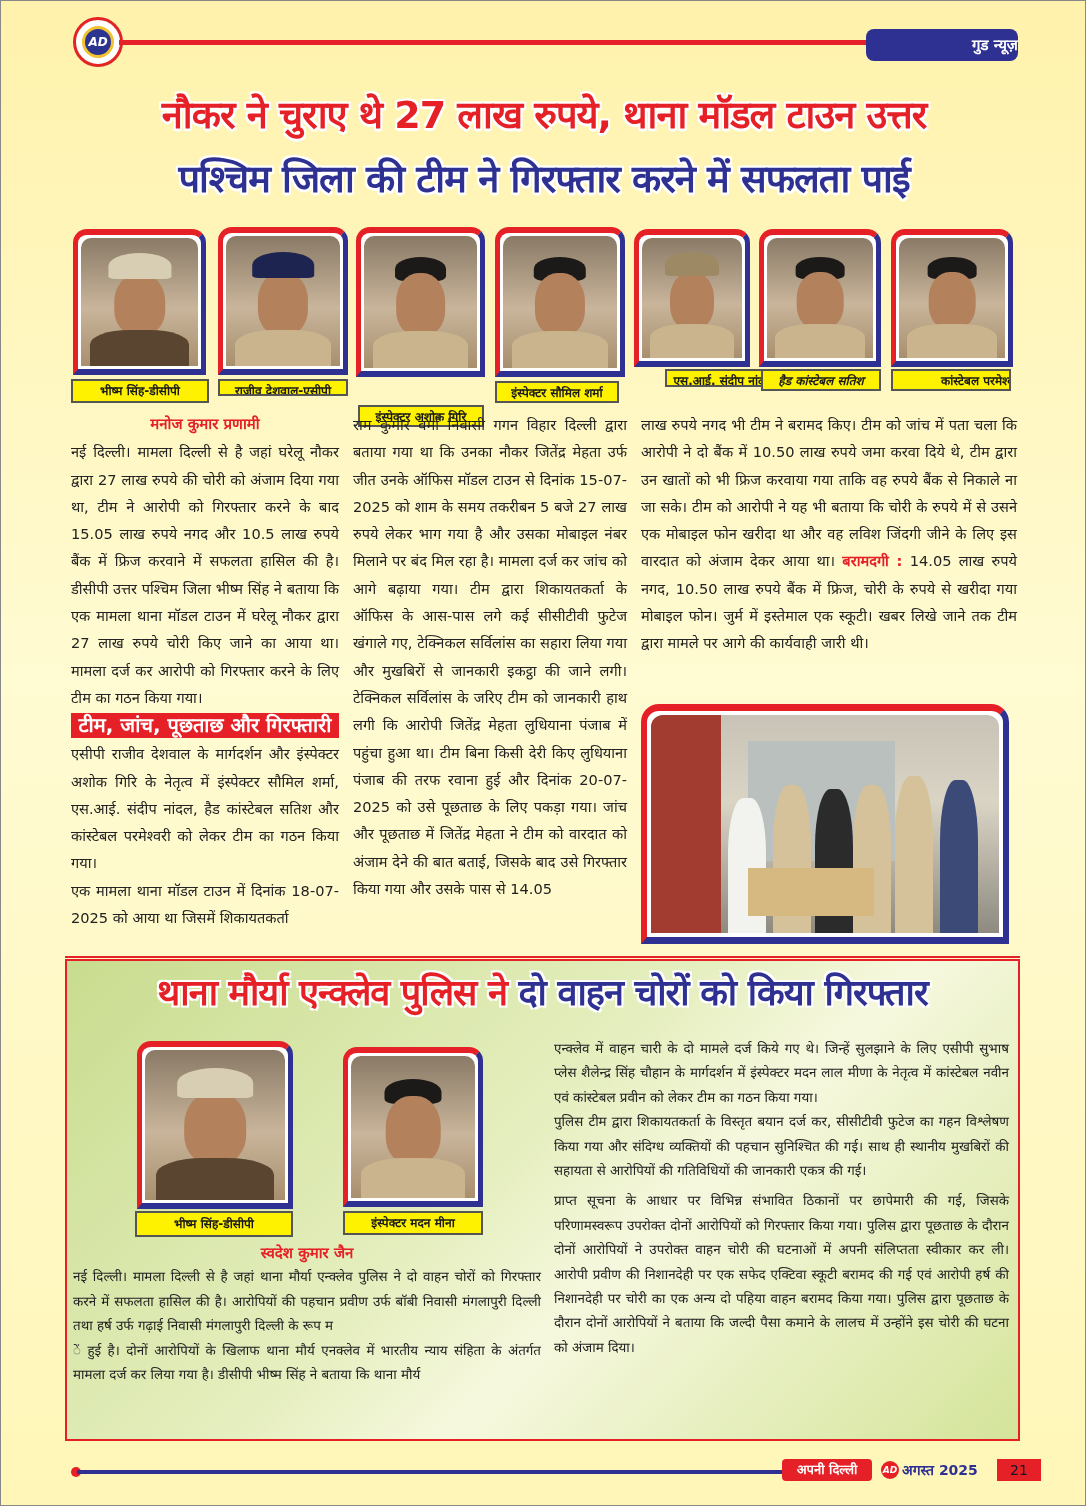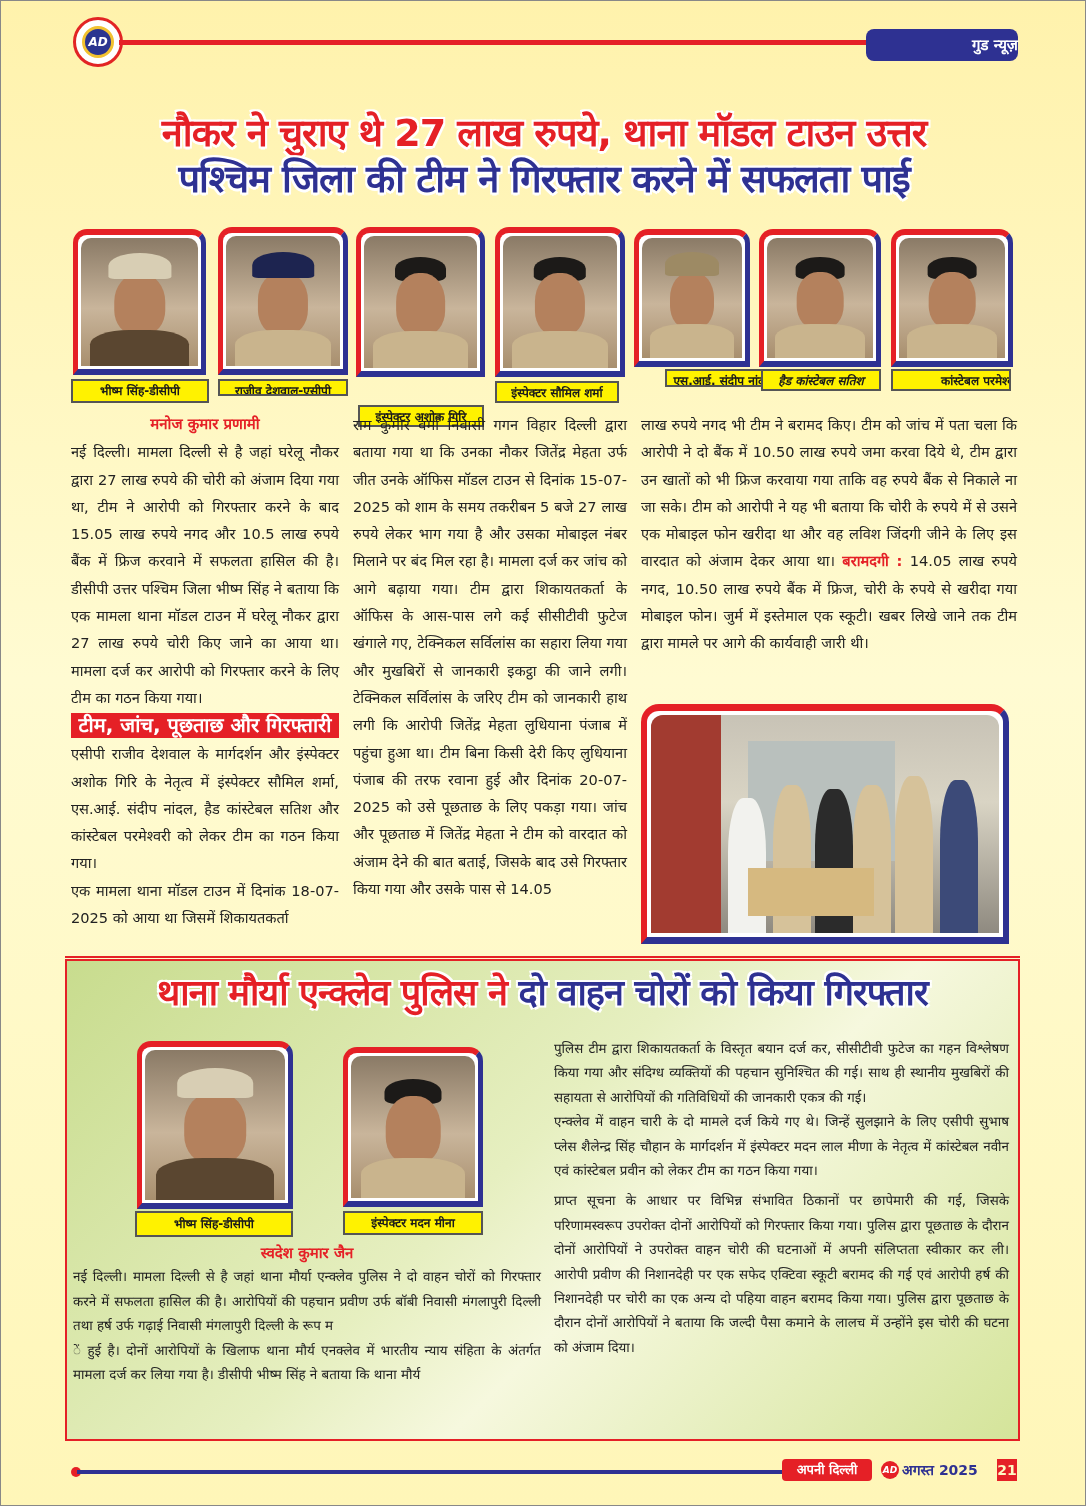--- a/index.html
+++ b/index.html
@@ -35,21 +35,21 @@
     position: absolute; left: 865px; top: 28px; width: 152px; height: 32px;
     background: #2e3192; color: #fff; border-radius: 8px;
     font-size: 15px; font-weight: bold; text-align: right; line-height: 32px;
   }
   .headline {
     position: absolute; left: 40px; width: 1006px; text-align: center;
     font-family: "DejaVu Sans", sans-serif; font-weight: bold;
     font-size: 38px; letter-spacing: -1px;
     text-shadow: 2px 2px 0 #fff, -2px -2px 0 #fff, 2px -2px 0 #fff, -2px 2px 0 #fff, 0 3px 0 #fff;
   }
-  .headline.l1 { top: 104px; color: #e52026; }
+  .headline.l1 { top: 86px; color: #e52026; }
   .headline.l2 { top: 150px; color: #2e3192; }
 
   
   .portrait {
     position: absolute; border-top: 6px solid #e52026; border-left: 5px solid #e52026;
     border-right: 5px solid #2e3192; border-bottom: 6px solid #2e3192;
     border-radius: 14px 14px 0 0; background: #fff; padding: 3px;
   }
   .portrait .photo {
     width: 100%; height: 100%; border-radius: 10px 10px 0 0;
@@ -135,22 +135,22 @@
   }
   .footer-logo {
     position: absolute; left: 880px; top: 1460px; width: 18px; height: 18px; border-radius: 50%;
     background: #e52026; color: #fff; font-size: 9px; font-weight: bold; font-style: italic;
     text-align: center; line-height: 18px;
   }
   .footer-date {
     position: absolute; left: 901px; top: 1458px; color: #2e3192; font-weight: bold; font-size: 14px; line-height: 22px;
   }
   .footer-page {
-    position: absolute; left: 996px; top: 1458px; width: 20px; height: 22px; background: #e52026;
-    color: #fef9c3; font-weight: bold; font-size: 14px; text-align: center; line-height: 22px;
+    position: absolute; left: 996px; top: 1458px; width: 44px; height: 22px; background: #e52026;
+    color: #0f172a; font-weight: normal; font-size: 14px; text-align: center; line-height: 22px;
   }
 </style>
 </head>
 <body>
 
 <div class="page">
 
   <div class="logo">
     <div class="logo-inner">AD</div>
   </div>
@@ -284,22 +284,22 @@
   </div>
   <div class="name-label" style="left:342px;top:1210px;width:140px;height:24px;">इंस्पेक्टर मदन मीना</div>
 
   <div class="col col2" style="left:72px;top:1240px;width:468px;">
     <div class="byline">स्वदेश कुमार जैन</div>
     <p>नई दिल्ली। मामला दिल्ली से है जहां थाना मौर्या एन्क्लेव पुलिस ने दो वाहन चोरों को गिरफ्तार करने में सफलता हासिल की है। आरोपियों की पहचान प्रवीण उर्फ बॉबी निवासी मंगलापुरी दिल्ली तथा हर्ष उर्फ गढ़ाई निवासी मंगलापुरी दिल्ली के रूप म</p>
     <p>ें हुई है। दोनों आरोपियों के खिलाफ थाना मौर्य एनक्लेव में भारतीय न्याय संहिता के अंतर्गत मामला दर्ज कर लिया गया है। डीसीपी भीष्म सिंह ने बताया कि थाना मौर्य</p>
   </div>
 
   <div class="col col2" style="left:553px;top:1036px;width:455px;">
+    <p>एन्क्लेव में वाहन चारी के दो मामले दर्ज किये गए थे। जिन्हें सुलझाने के लिए एसीपी सुभाष प्लेस शैलेन्द्र सिंह चौहान के मार्गदर्शन में इंस्पेक्टर मदन लाल मीणा के नेतृत्व में कांस्टेबल नवीन एवं कांस्टेबल प्रवीन को लेकर टीम का गठन किया गया।</p>
     <p>पुलिस टीम द्वारा शिकायतकर्ता के विस्तृत बयान दर्ज कर, सीसीटीवी फुटेज का गहन विश्लेषण किया गया और संदिग्ध व्यक्तियों की पहचान सुनिश्चित की गई। साथ ही स्थानीय मुखबिरों की सहायता से आरोपियों की गतिविधियों की जानकारी एकत्र की गई।</p>
-    <p>एन्क्लेव में वाहन चारी के दो मामले दर्ज किये गए थे। जिन्हें सुलझाने के लिए एसीपी सुभाष प्लेस शैलेन्द्र सिंह चौहान के मार्गदर्शन में इंस्पेक्टर मदन लाल मीणा के नेतृत्व में कांस्टेबल नवीन एवं कांस्टेबल प्रवीन को लेकर टीम का गठन किया गया।</p>
     <p style="margin-top:6px;">प्राप्त सूचना के आधार पर विभिन्न संभावित ठिकानों पर छापेमारी की गई, जिसके परिणामस्वरूप उपरोक्त दोनों आरोपियों को गिरफ्तार किया गया। पुलिस द्वारा पूछताछ के दौरान दोनों आरोपियों ने उपरोक्त वाहन चोरी की घटनाओं में अपनी संलिप्तता स्वीकार कर ली। आरोपी प्रवीण की निशानदेही पर एक सफेद एक्टिवा स्कूटी बरामद की गई एवं आरोपी हर्ष की निशानदेही पर चोरी का एक अन्य दो पहिया वाहन बरामद किया गया। पुलिस द्वारा पूछताछ के दौरान दोनों आरोपियों ने बताया कि जल्दी पैसा कमाने के लालच में उन्होंने इस चोरी की घटना को अंजाम दिया।</p>
   </div>
 
   <div class="footer-dot"></div>
   <div class="footer-rule"></div>
   <div class="footer-pub">अपनी दिल्ली</div>
   <div class="footer-logo">AD</div>
   <div class="footer-date">अगस्त 2025</div>
   <div class="footer-page">21</div>
 </div>

